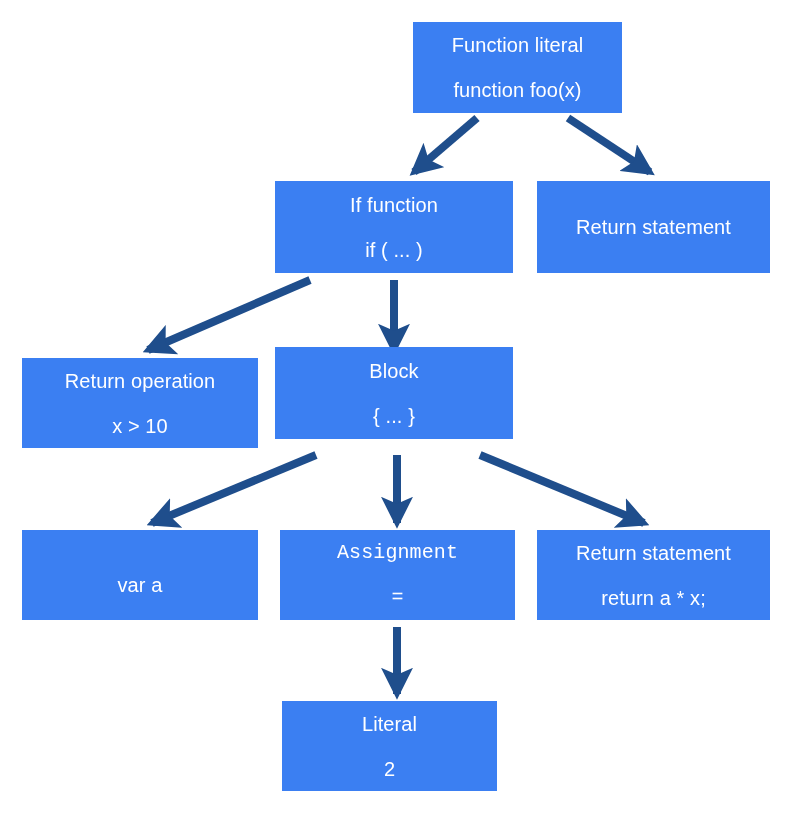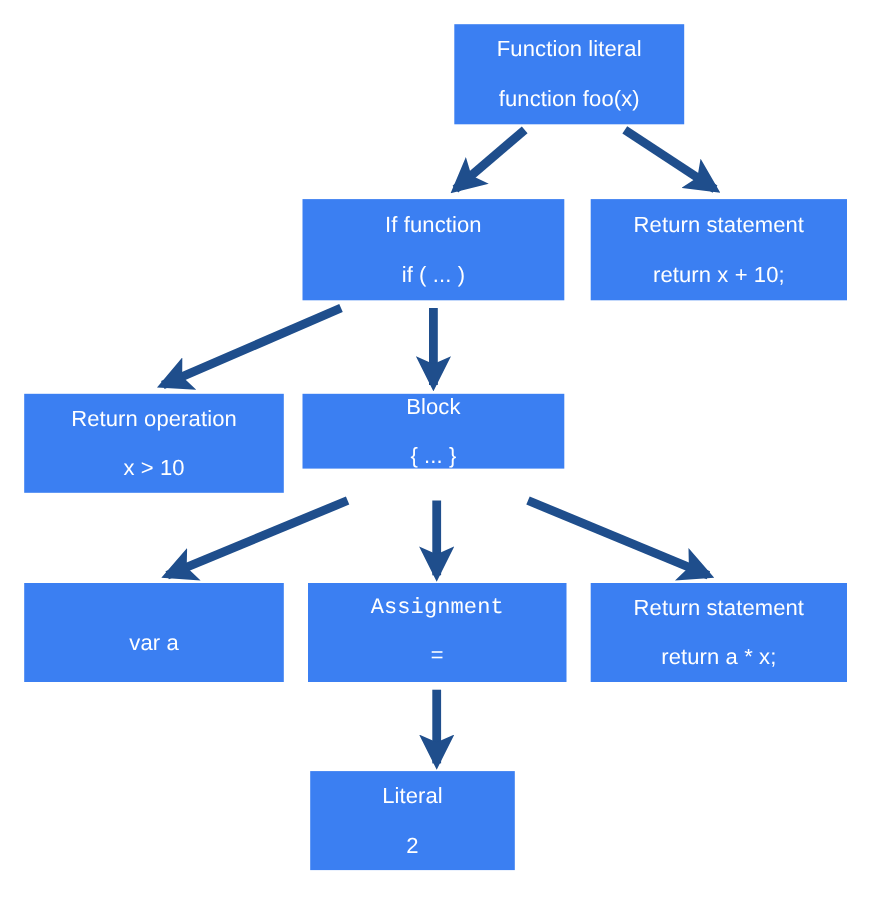--- a/index.html
+++ b/index.html
@@ -50,25 +50,25 @@
   }
   .node .line2 {
     margin-top: 19px;
   }
 
   
   #node-function-literal   { left: 413px; top: 22px;  width: 209px; height: 91px; }
   #node-if-statement       { left: 275px; top: 181px; width: 238px; height: 92px; }
   #node-return-statement-1 { left: 537px; top: 181px; width: 233px; height: 92px; }
   #node-binary-operation   { left: 22px;  top: 358px; width: 236px; height: 90px; }
-  #node-block              { left: 275px; top: 358px; width: 238px; height: 68px; }
+  #node-block              { left: 275px; top: 347px; width: 238px; height: 92px; }
   #node-variable-declaration { left: 22px;  top: 530px; width: 236px; height: 90px; }
   #node-assignment         { left: 280px; top: 530px; width: 235px; height: 90px; font-family: Liberation Mono, monospace; }
   #node-return-statement-2 { left: 537px; top: 530px; width: 233px; height: 90px; }
-  #node-literal            { left: 282px; top: 701px; width: 186px; height: 90px; }
+  #node-literal            { left: 282px; top: 701px; width: 215px; height: 90px; }
 </style>
 </head>
 <body>
 
 <div id="canvas">
 
   <svg id="edges" viewBox="0 0 802 831" width="802" height="831">
     <defs>
       <marker id="arrowhead" viewBox="0 0 10 10" refX="8.2" refY="5" markerWidth="4.0" markerHeight="4.0" orient="auto-start-reverse">
         <path d="M 0 0 L 10 5 L 0 10 L 2.2 5 z" fill="#1f4e8c"></path>
@@ -91,21 +91,20 @@
     <span class="line2">function foo(x)</span>
   </div>
 
   <div class="node" id="node-if-statement">
     <span class="line1">If function</span>
     <span class="line2">if ( ... )</span>
   </div>
 
   <div class="node" id="node-return-statement-1">
     <span class="line1">Return statement</span>
-    <span class="line2">return x + 10;</span>
   </div>
 
   <div class="node" id="node-binary-operation">
     <span class="line1">Return operation</span>
     <span class="line2">x &gt; 10</span>
   </div>
 
   <div class="node" id="node-block">
     <span class="line1">Block</span>
     <span class="line2">{ ... }</span>

